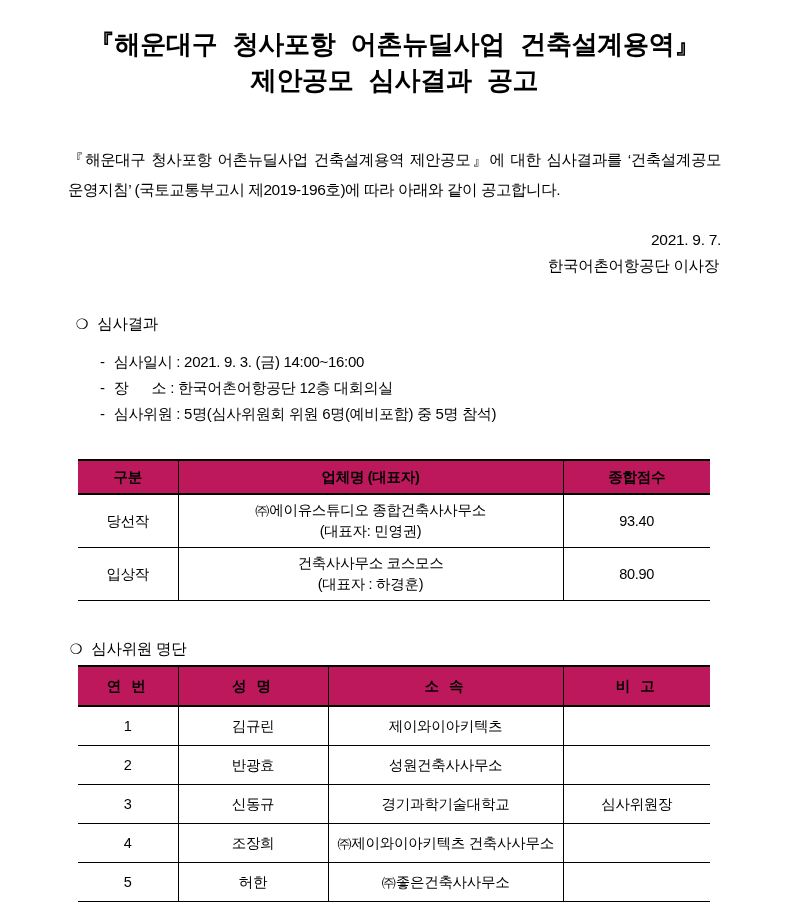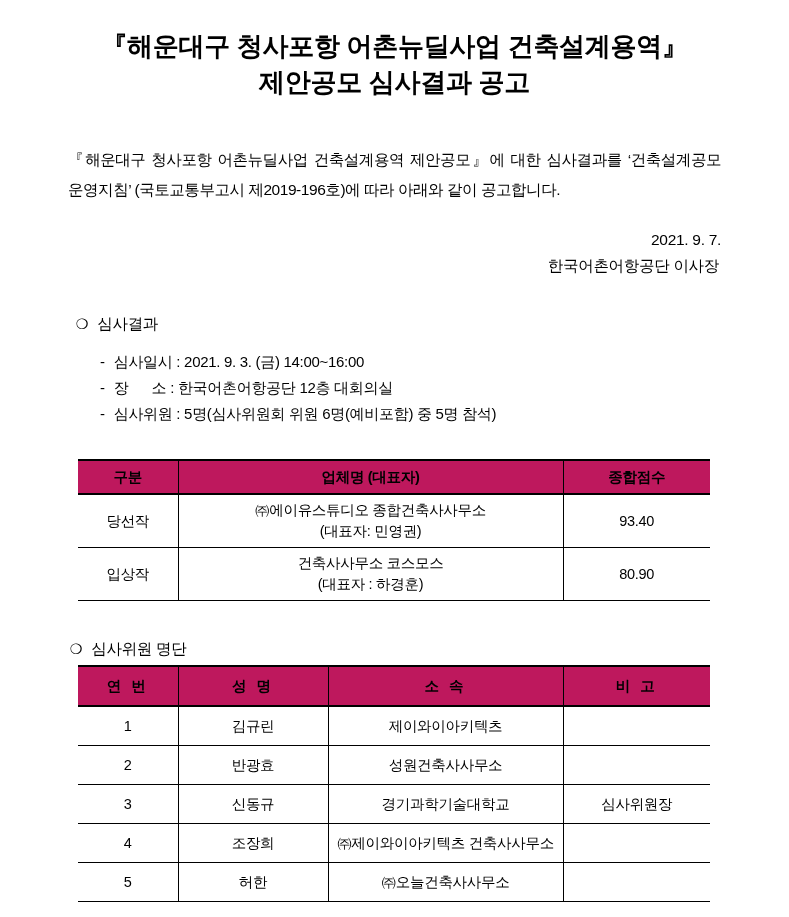--- a/index.html
+++ b/index.html
@@ -27,21 +27,21 @@
   
   .doc-title {
     text-align: center;
     font-weight: bold;
     font-size: 26px;
     line-height: 1.38;
     letter-spacing: -0.3px;
     padding-top: 29px;
     margin: 0;
   }
-  .doc-title .line { display: block; white-space: nowrap; }
+  .doc-title .line { display: block; white-space: nowrap; font-family: Liberation Mono, monospace; }
 
   
   .intro {
     margin: 0;
     padding-top: 44px;
     font-size: 15.5px;
     line-height: 1.95;
     letter-spacing: -0.45px;
     text-align: justify;
     text-justify: inter-character;
@@ -254,20 +254,20 @@
         </tr>
         <tr>
           <td>4</td>
           <td>조장희</td>
           <td>㈜제이와이아키텍츠 건축사사무소</td>
           <td></td>
         </tr>
         <tr>
           <td>5</td>
           <td>허한</td>
-          <td>㈜오늘건축사사무소</td>
+          <td>㈜좋은건축사사무소</td>
           <td></td>
         </tr>
       </tbody>
     </table>
   </div>
 
 </div>
 
 </body></html>

